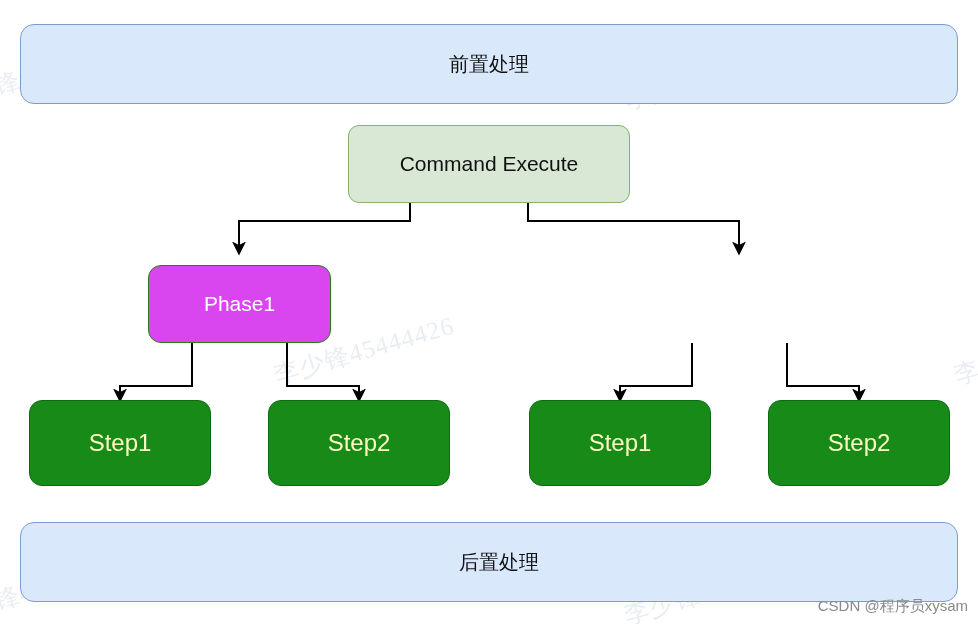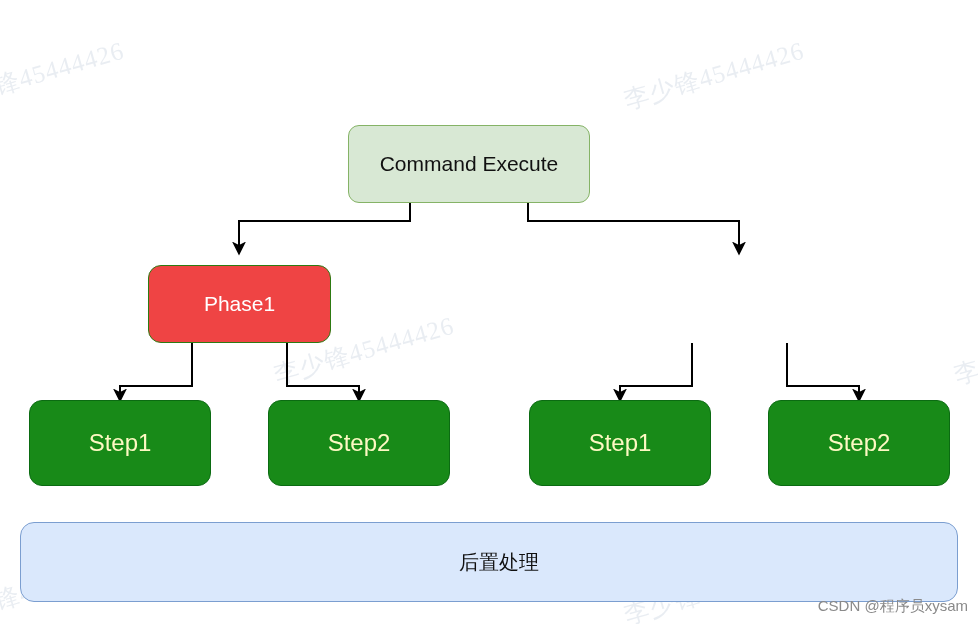--- a/index.html
+++ b/index.html
@@ -68,21 +68,21 @@
 
   .cmd-box {
     background: #d8e8d4;
     border: 1.6px solid #85b366;
     border-radius: 11px;
     color: #111111;
     font-size: 21px;
   }
 
   .phase-box {
-    background: #ef4444;
+    background: #d946ef;
     border: 1.6px solid #2d7a12;
     border-radius: 13px;
     color: #ffffff;
     font-size: 21px;
   }
 
   .step-box {
     background: #188a18;
     border: 1.6px solid #0b6b12;
     border-radius: 13px;
@@ -127,22 +127,25 @@
 
     <path d="M 192 343 L 192 386 L 120 386 L 120 399" fill="none" stroke="#000000" stroke-width="2" marker-end="url(#arrow)"></path>
 
     <path d="M 287 343 L 287 386 L 359 386 L 359 399" fill="none" stroke="#000000" stroke-width="2" marker-end="url(#arrow)"></path>
 
     <path d="M 692 343 L 692 386 L 620 386 L 620 399" fill="none" stroke="#000000" stroke-width="2" marker-end="url(#arrow)"></path>
 
     <path d="M 787 343 L 787 386 L 859 386 L 859 399" fill="none" stroke="#000000" stroke-width="2" marker-end="url(#arrow)"></path>
   </svg>
 
+  <div class="node banner" style="left:20px; top:24px; width:938px; height:80px;">
+    <span>前置处理</span>
+  </div>
 
-  <div class="node cmd-box" style="left:348px; top:125px; width:242px; height:78px;">
+  <div class="node cmd-box" style="left:348px; top:125px; width:282px; height:78px;">
     <span>Command Execute</span>
   </div>
 
   <div class="node phase-box" style="left:148px; top:265px; width:183px; height:78px;">
     <span>Phase1</span>
   </div>
 
 
   <div class="node step-box" style="left:29px; top:400px; width:182px; height:86px;">
     <span>Step1</span>

